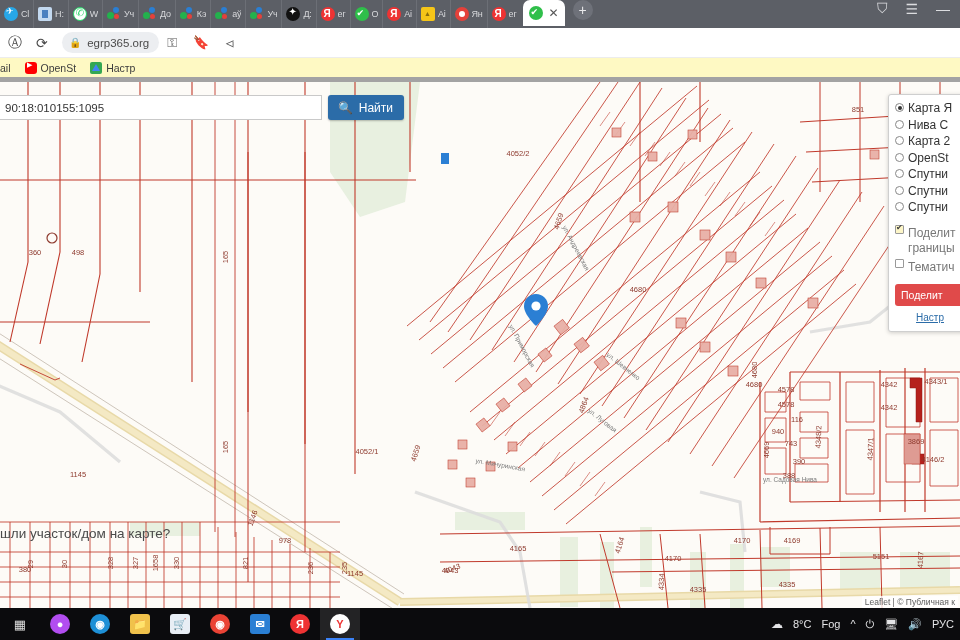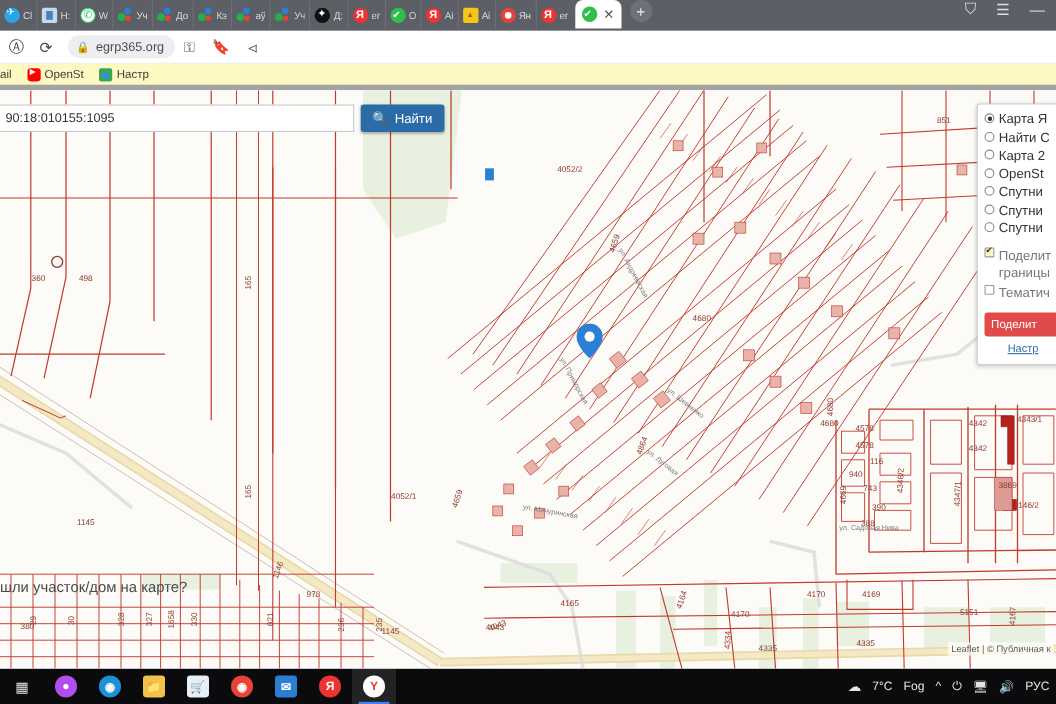--- a/index.html
+++ b/index.html
@@ -139,21 +139,21 @@
     display:block; text-align:center; font-size:10px; color:#2b6ca8;
     text-decoration:underline; margin-top:6px; white-space:nowrap;
   }
 
   .map-pin { position:absolute; left:524px; top:212px; width:24px; height:32px; z-index:30; }
   .wmark {
     position:absolute; left:0px; top:444px; font-size:13.5px; color:#4a4a4a;
     z-index: 25; white-space:nowrap;
   }
   .attribution {
-    position:absolute; right:2px; bottom:12px; font-size:8.5px; color:#5d5d5d;
+    position:absolute; right:2px; bottom:0; font-size:8.5px; color:#5d5d5d;
     background: rgba(255,255,255,.75); padding:1px 3px; z-index:30; white-space:nowrap;
   }
   .bigwm {
     position:absolute; left:120px; top:440px; font-size:64px; font-weight:bold;
     color: rgba(120,120,120,.13); letter-spacing: 6px; z-index:20;
   }
 
   
   .taskbar {
     position:absolute; left:0; top:608px; width:960px; height:32px;
@@ -623,21 +623,21 @@
     </div>
 
     <div class="layers-panel">
       <div id="layer-options">
           <div class="lrow">
             <span class="radio on"></span>
             <span class="ltext">Карта Я</span>
           </div>
           <div class="lrow">
             <span class="radio"></span>
-            <span class="ltext">Найти С</span>
+            <span class="ltext">Нива С</span>
           </div>
           <div class="lrow">
             <span class="radio"></span>
             <span class="ltext">Карта 2</span>
           </div>
           <div class="lrow">
             <span class="radio"></span>
             <span class="ltext">OpenSt</span>
           </div>
           <div class="lrow">
@@ -704,21 +704,21 @@
         </div>
         <div class="tb-ico">
           <div class="tb-g" style="background: rgb(238, 51, 51); display: flex; align-items: center; justify-content: center; color: rgb(255, 255, 255); font-size: 11px; font-weight: bold;">Я</div>
         </div>
         <div class="tb-ico tb-active">
           <div class="tb-g" style="background: rgb(255, 255, 255); display: flex; align-items: center; justify-content: center; color: rgb(238, 51, 51); font-size: 11px; font-weight: bold;">Y</div>
         </div>
       </div>
     <div class="tb-right">
       <span class="sm">☁</span>
-      <span>7°C</span>
+      <span>8°C</span>
       <span>Fog</span>
       <span>^</span>
       <span>⏻</span>
       <span>🖥</span>
       <span>🔊</span>
       <span>РУС</span>
     </div>
   </div>
 
 </div>

